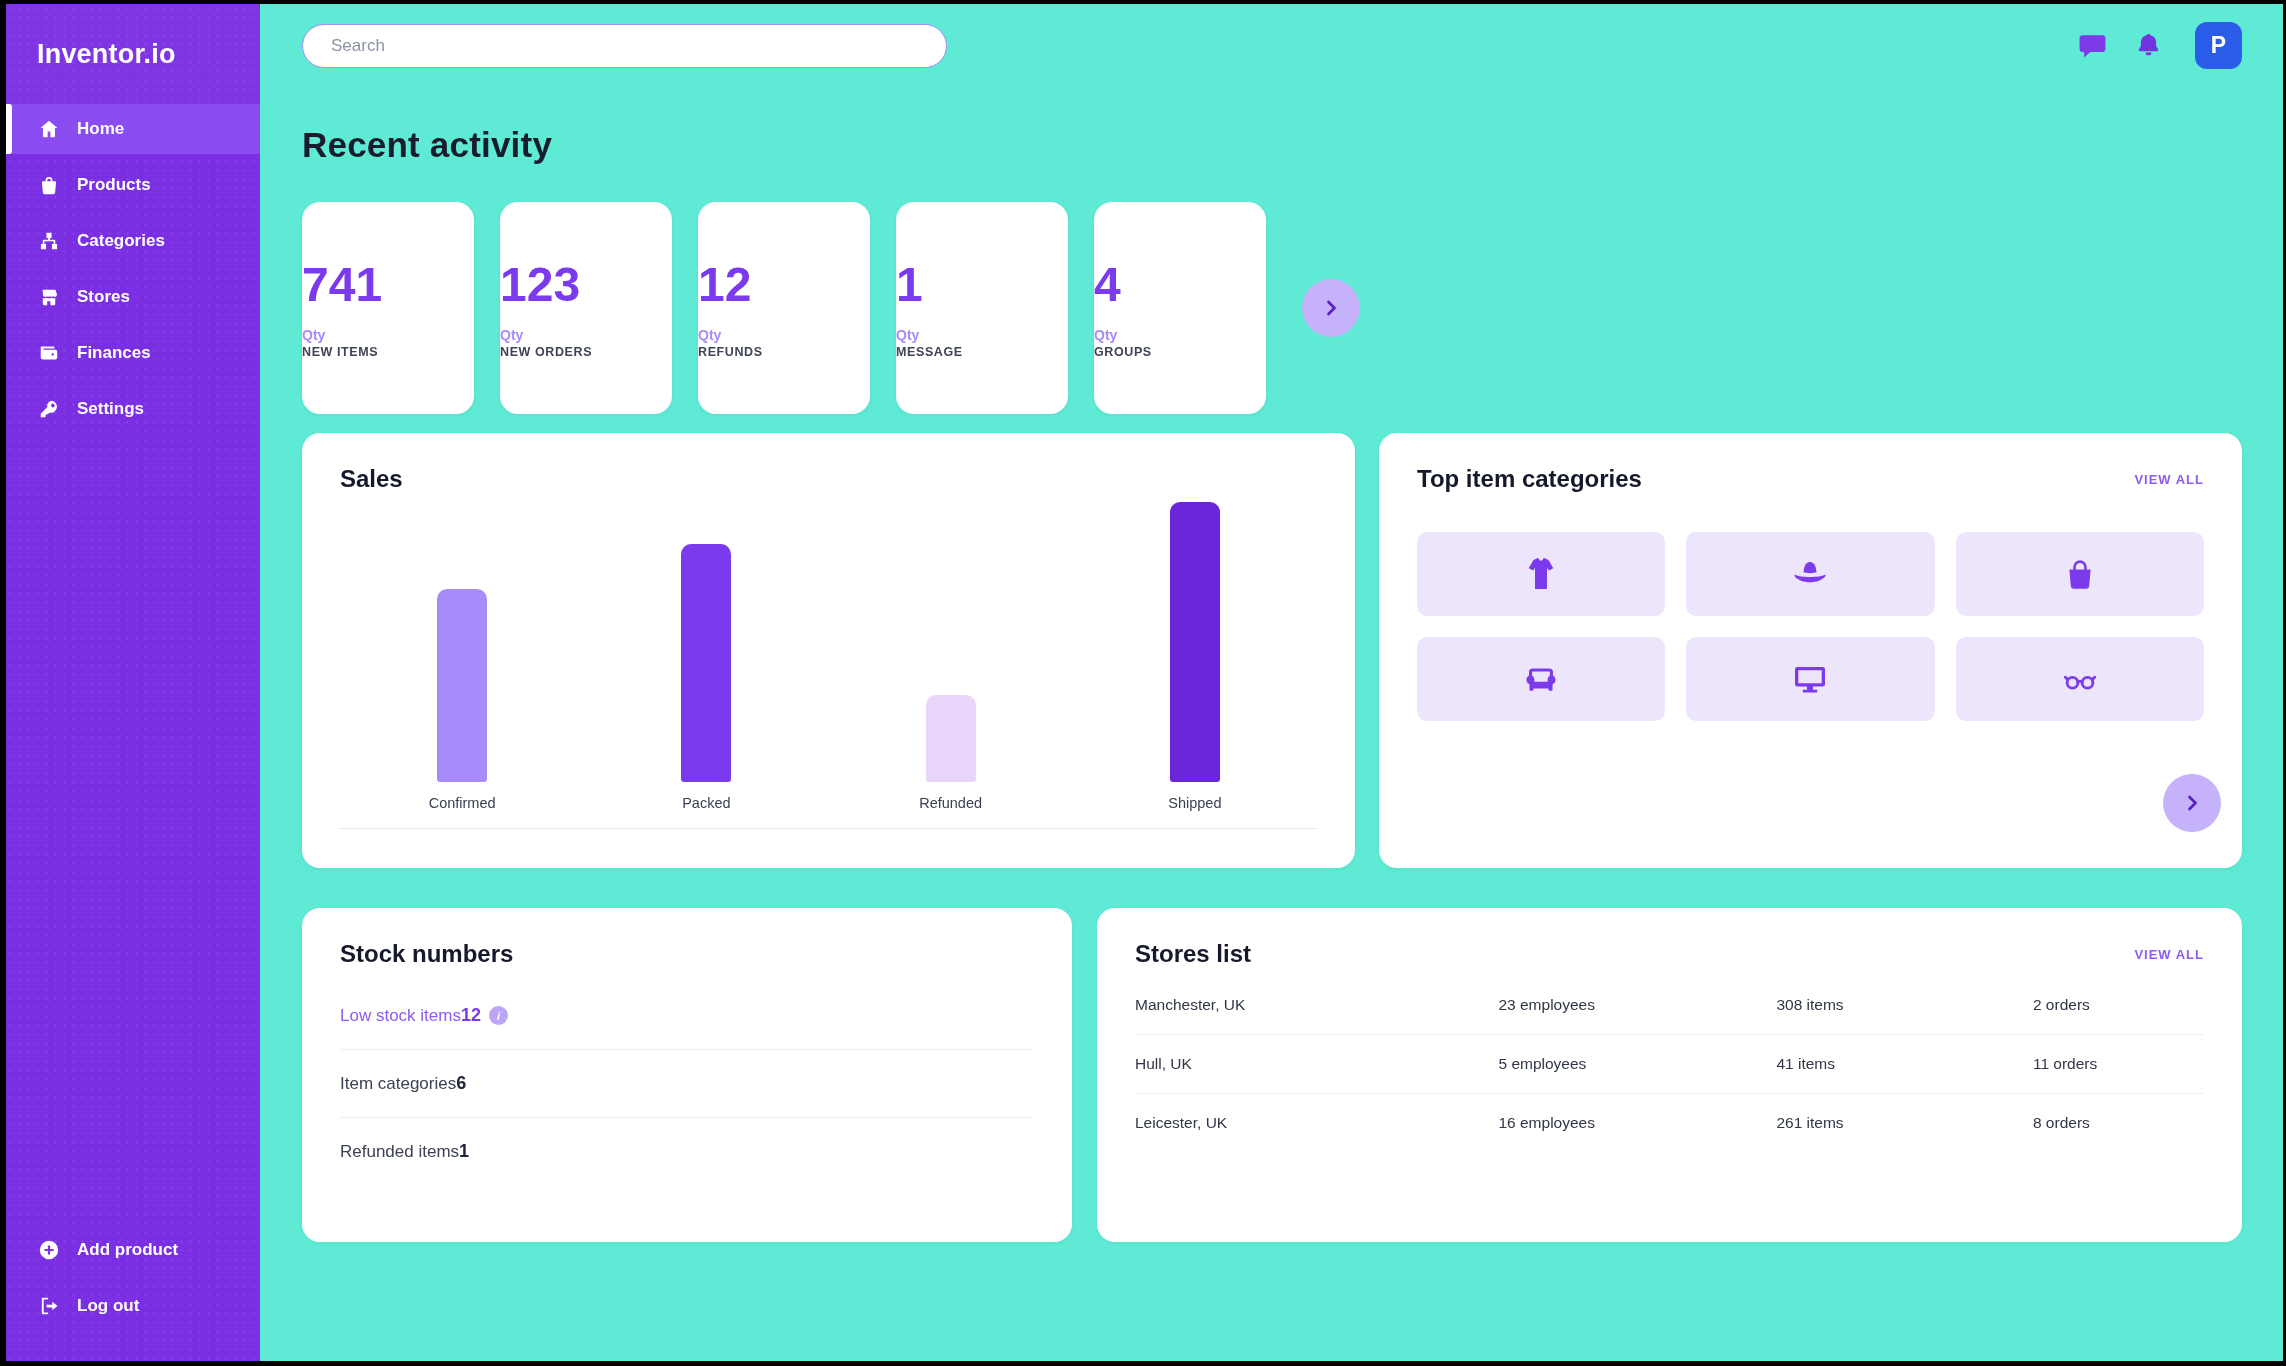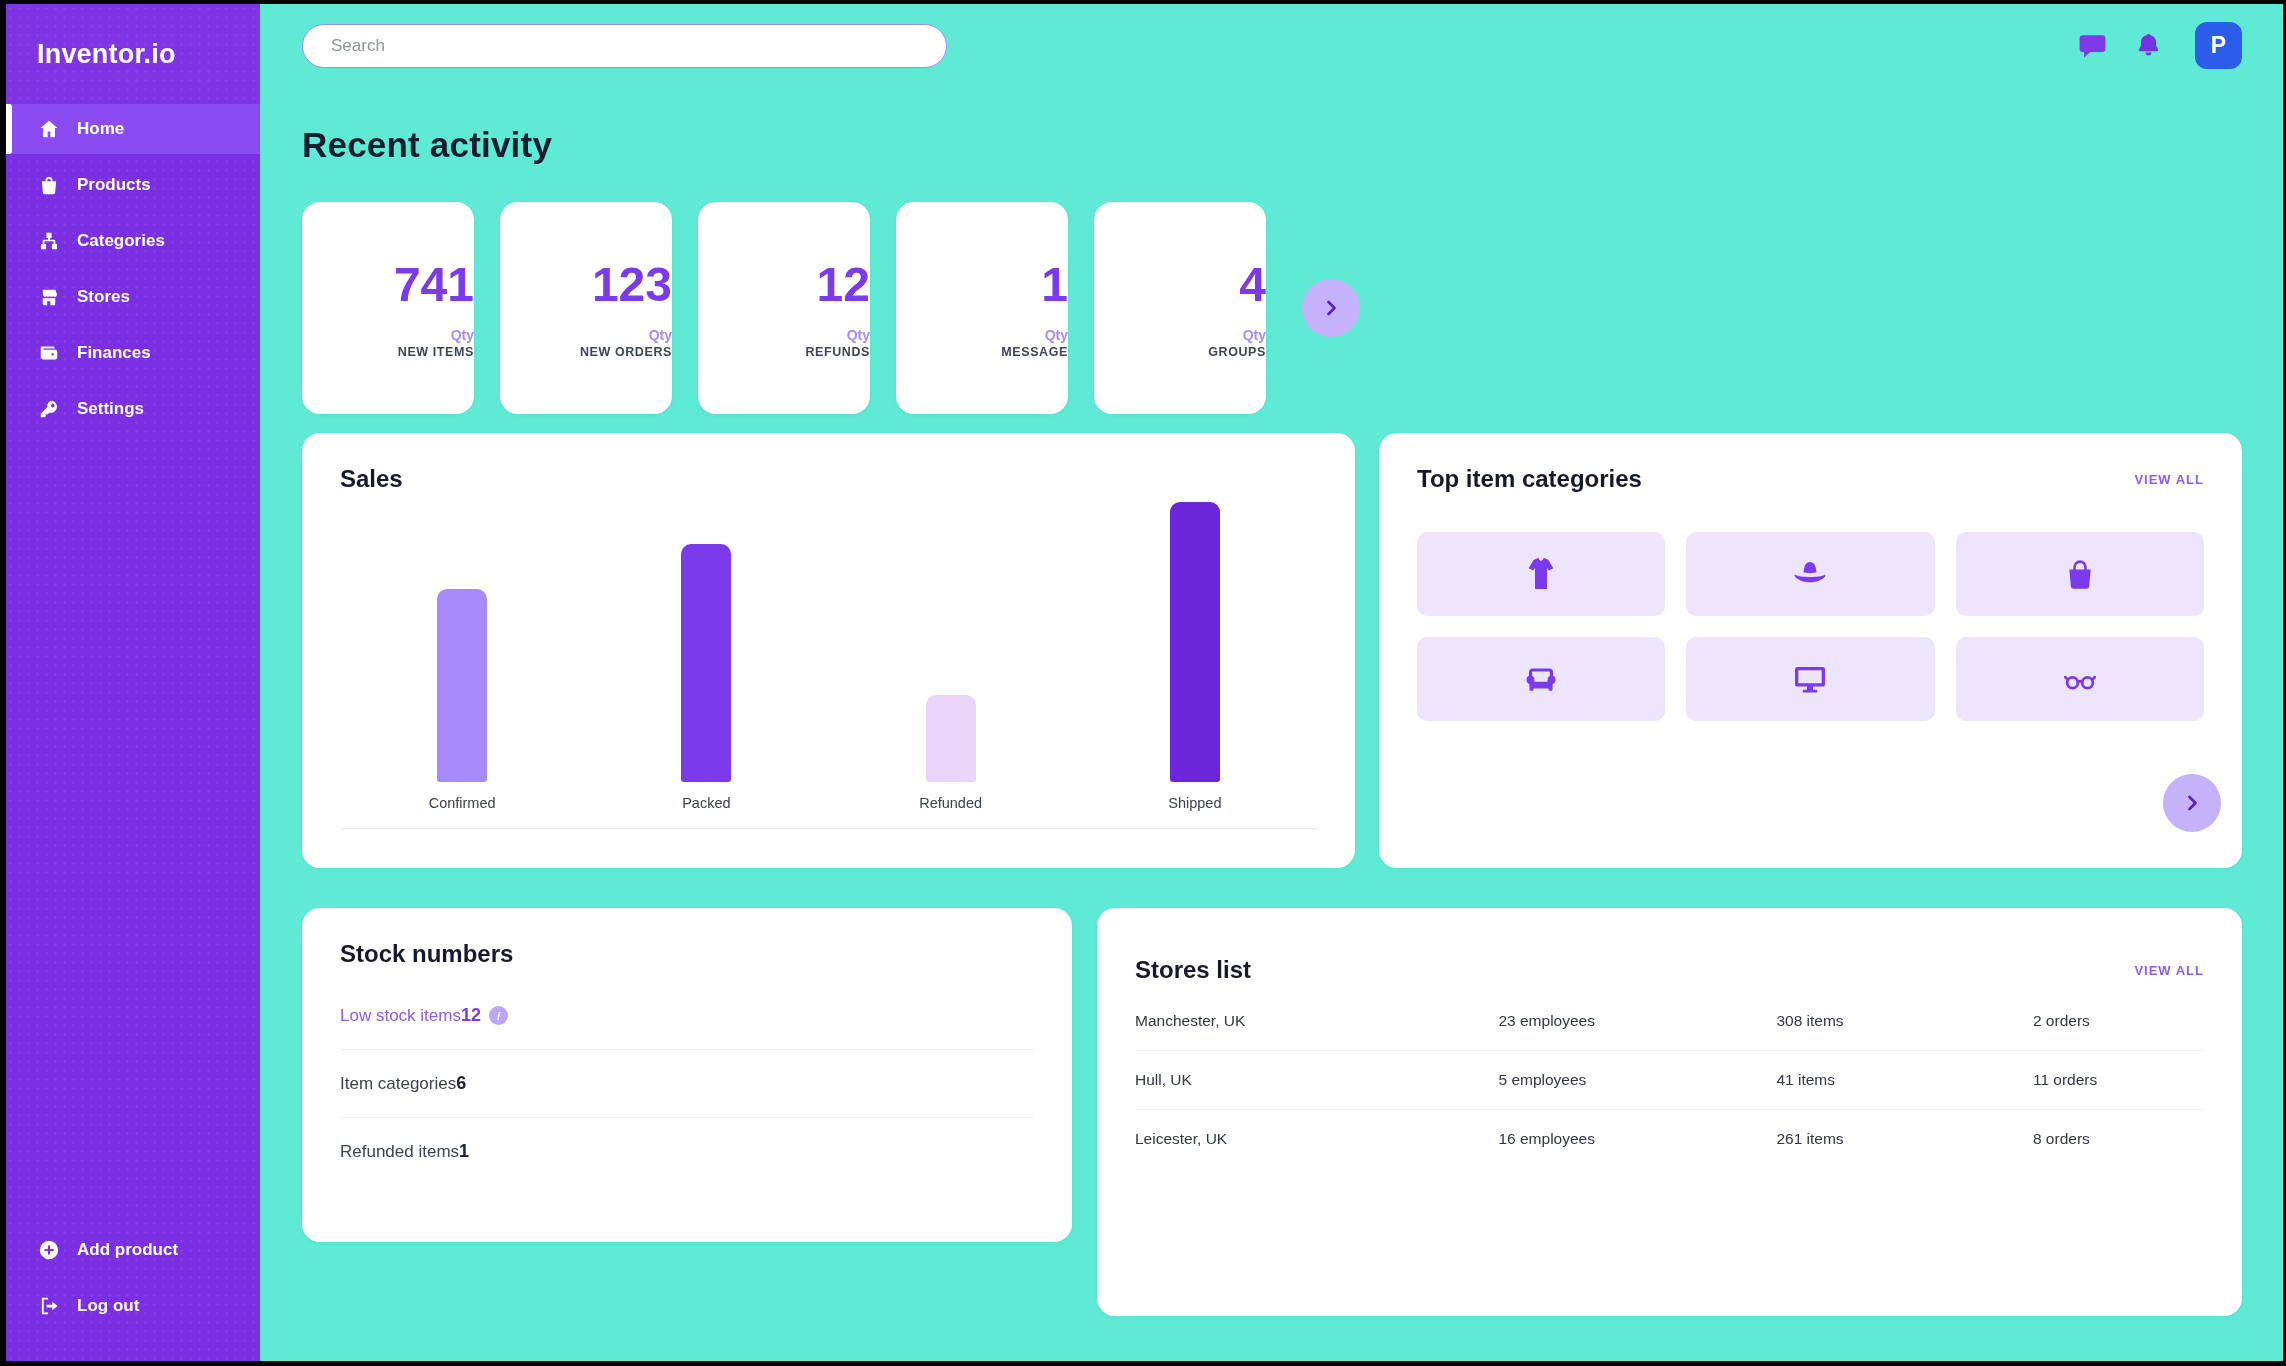--- a/index.html
+++ b/index.html
@@ -54,21 +54,21 @@
     width: 47px; height: 47px; border-radius: 12px; background: #2c5cea;
     color: #fff; font-size: 23px; font-weight: 800;
     display: flex; align-items: center; justify-content: center;
     border: none; cursor: pointer; margin-left: 6px; font-family: inherit;
   }
   .page-title { margin-top: 56px; font-size: 35px; font-weight: 800; color: #181c2f; letter-spacing: .2px; }
   
   .stats-row { display: flex; gap: 26px; margin-top: 37px; align-items: center; }
   .stat-card {
     width: 172px; height: 212px; background: #fff; border-radius: 18px;
-    display: flex; flex-direction: column; align-items: flex-end; justify-content: center;
+    display: flex; flex-direction: column; align-items: flex-start; justify-content: center;
     box-shadow: 0 1px 4px rgba(60,40,140,.05);
   }
   .stat-value { font-size: 48px; font-weight: 800; color: #7c3aed; }
   .stat-unit { margin-top: 15px; font-size: 14px; color: #a78bfa; font-weight: 600; }
   .stat-label { margin-top: 2px; font-size: 12.5px; font-weight: 700; color: #3e4455; letter-spacing: .6px; }
   .circle-btn {
     width: 58px; height: 58px; border-radius: 50%;
     background: #c5b2fb; border: none; cursor: pointer;
     display: flex; align-items: center; justify-content: center;
     margin-left: 10px;
@@ -106,21 +106,21 @@
   .stock-row:last-child { border-bottom: none; }
   .stock-label { font-size: 17px; color: #3c4254; }
   .stock-row.highlight .stock-label { color: #8b5cf6; cursor: pointer; }
   .stock-value { font-size: 18px; font-weight: 800; color: #20263a; display: flex; align-items: center; gap: 8px; }
   .stock-row.highlight .stock-value { color: #7c3aed; }
   .info-dot {
     width: 19px; height: 19px; border-radius: 50%; background: #bca6f8; color: #fff;
     font-size: 11px; font-weight: 700; display: inline-flex; align-items: center; justify-content: center;
     font-style: italic; cursor: pointer;
   }
-  .stores-card { flex: 1; height: 408px; padding: 48px 38px; }
+  .stores-card { flex: 1; height: 334px; padding: 32px 38px; }
   .stores-rows { margin-top: 8px; }
   .store-row {
     display: grid; grid-template-columns: 34% 26% 24% 16%;
     padding: 20px 0; border-bottom: 1.4px solid #efeff5;
     font-size: 15.5px; color: #303646;
   }
   .store-row:last-child { border-bottom: none; }
 </style>
 </head>
 <body>

